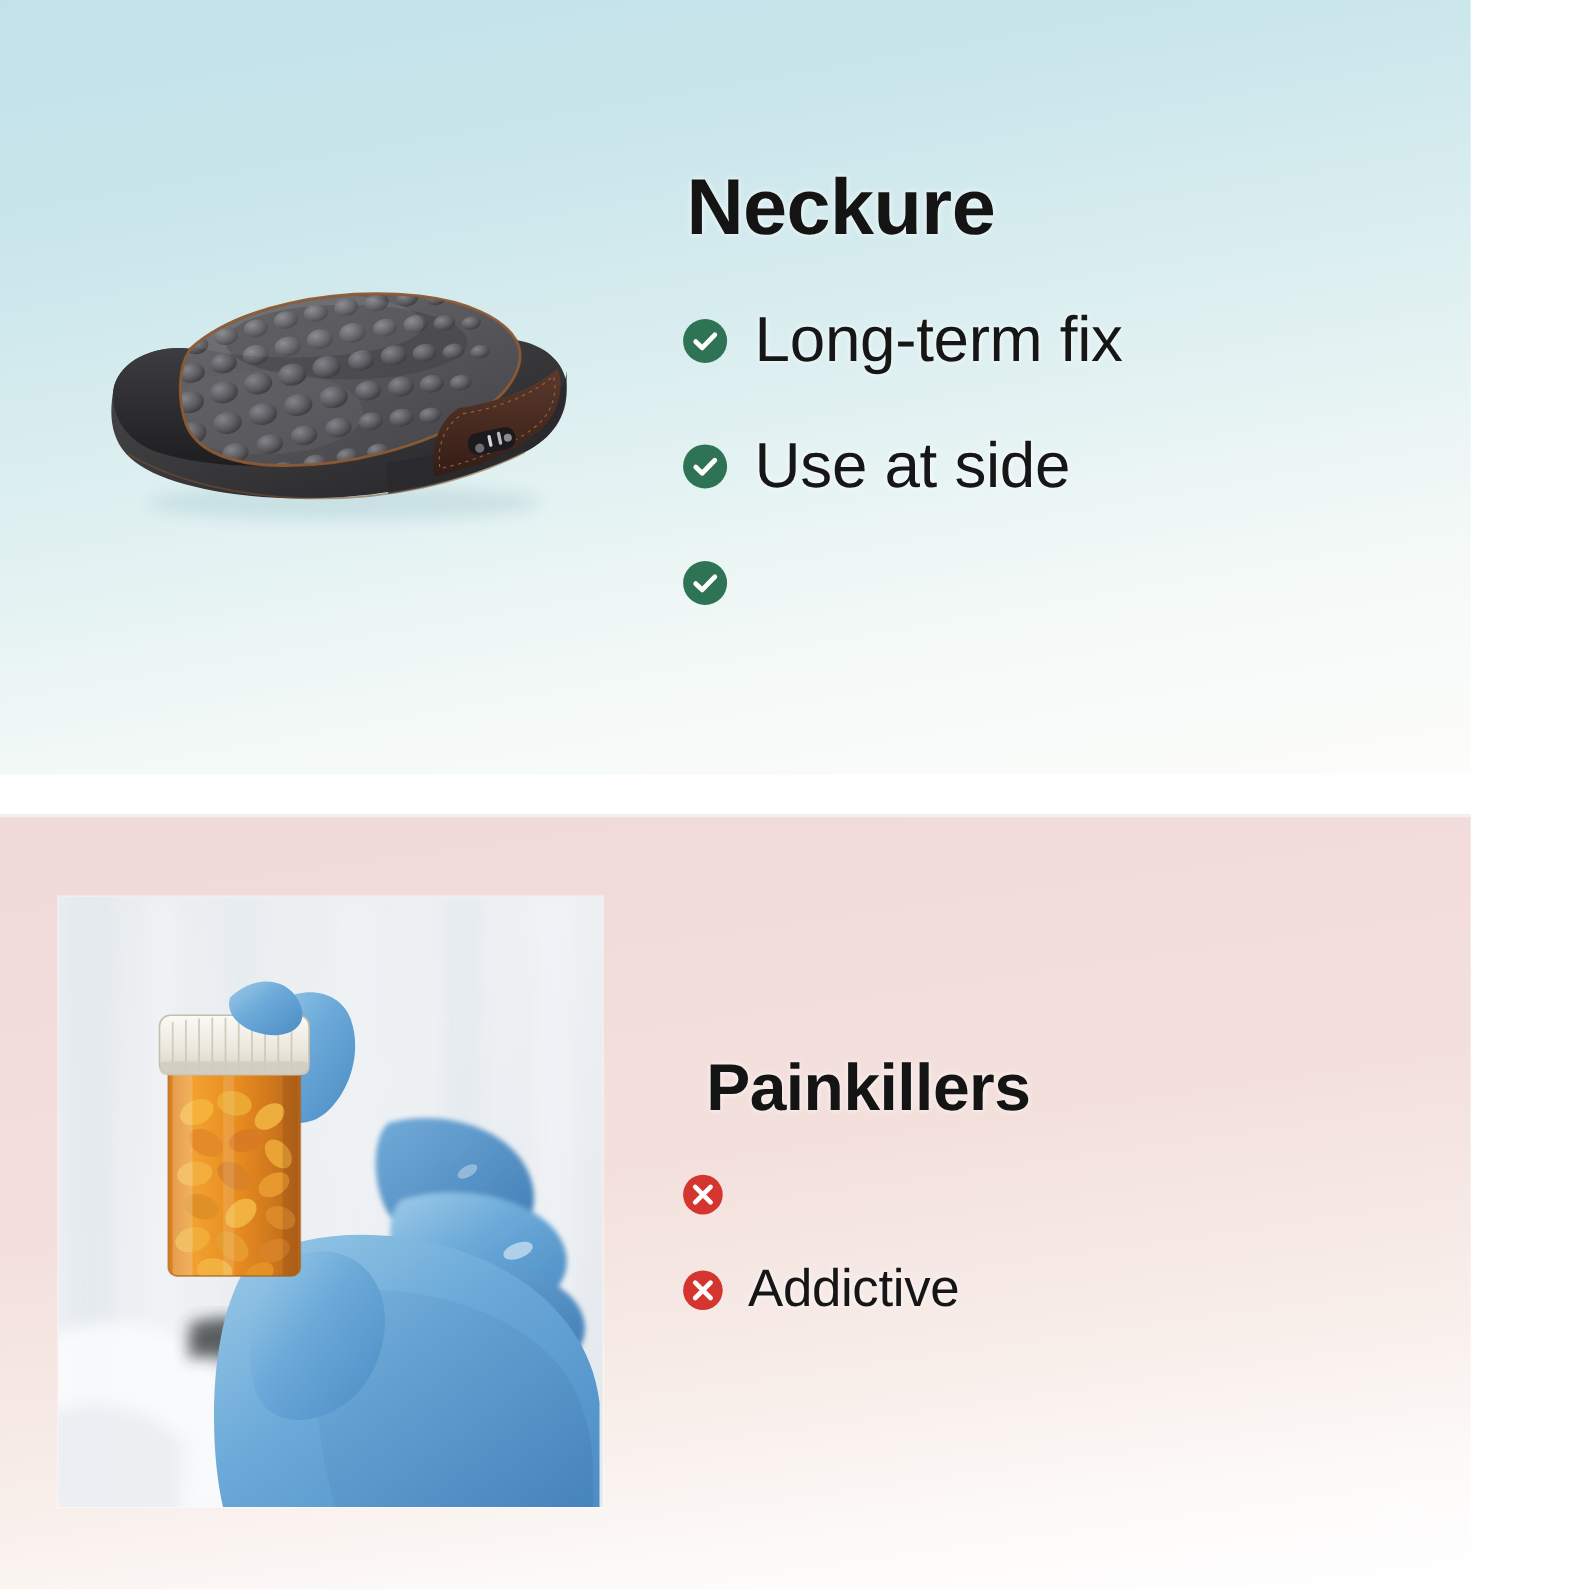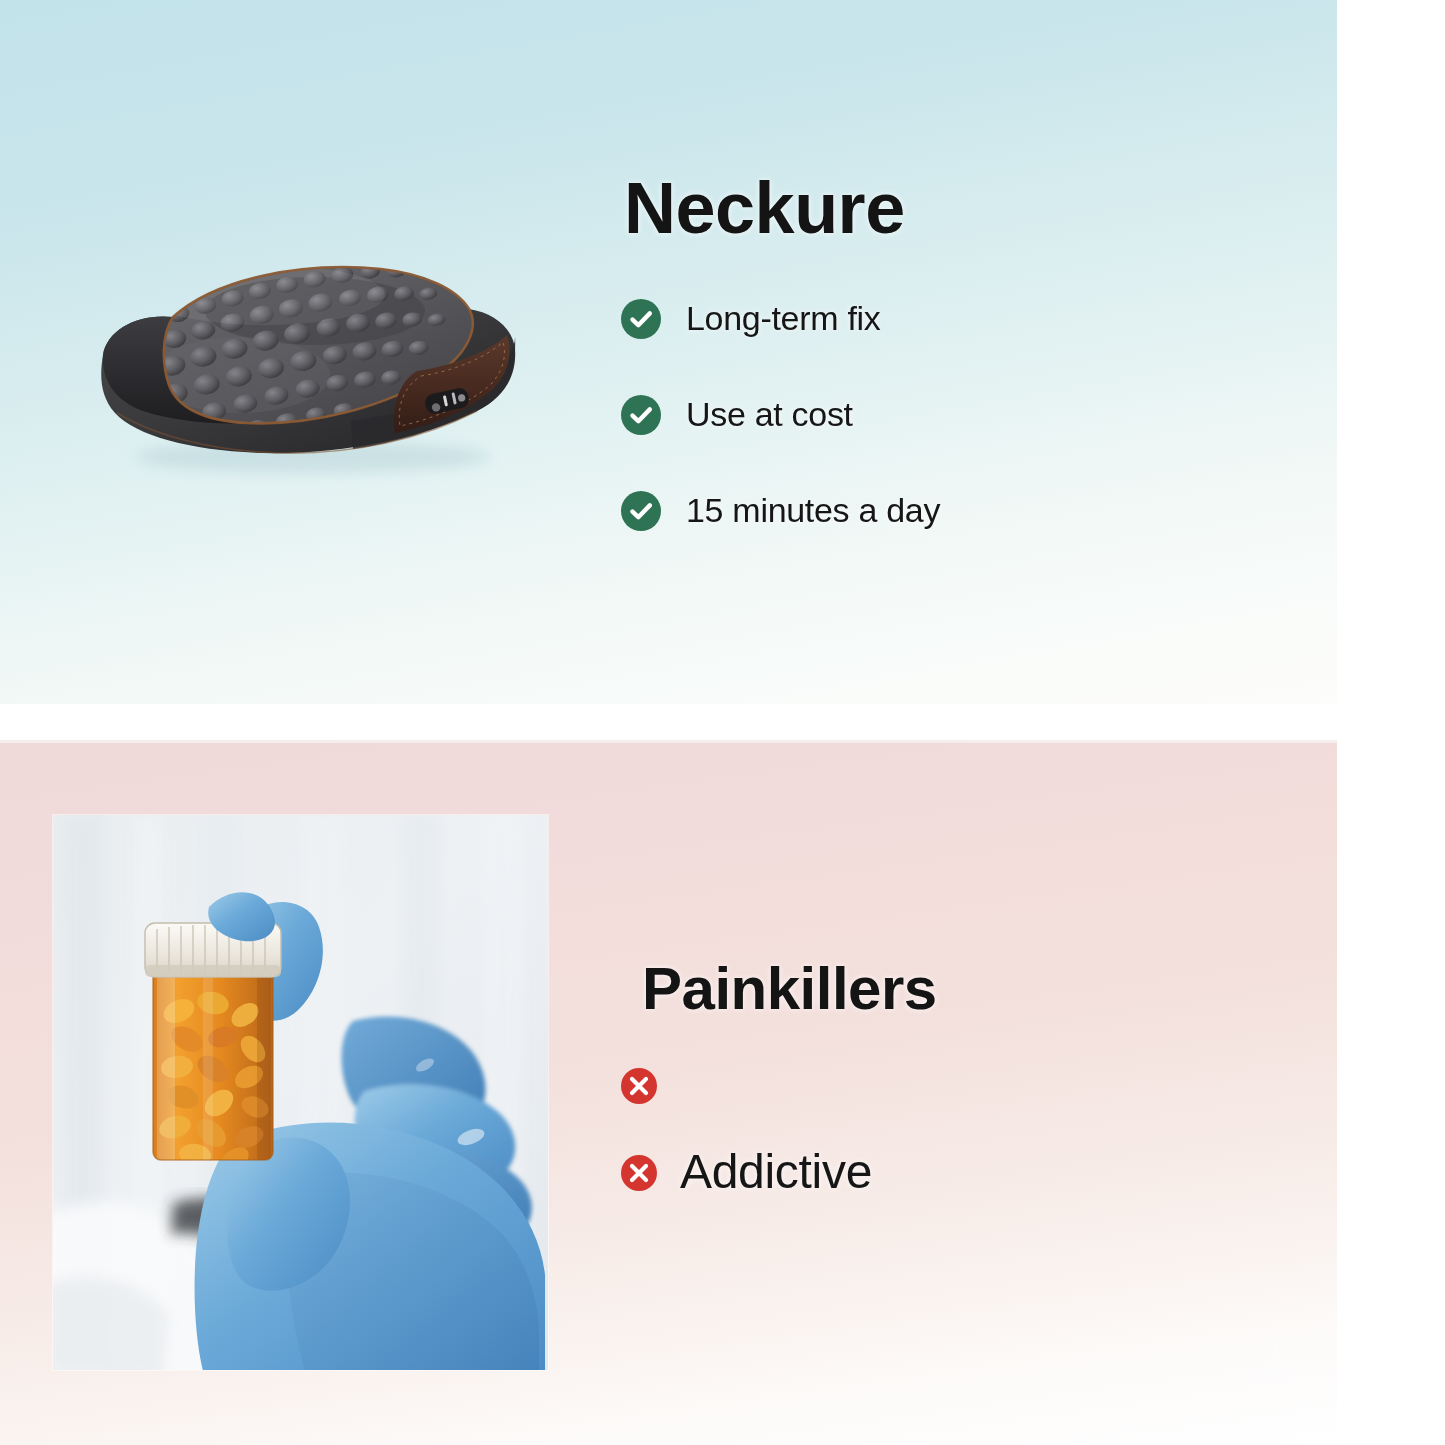--- a/index.html
+++ b/index.html
@@ -100,21 +100,21 @@
     border-radius:50%;
     display:flex; align-items:center; justify-content:center;
     position:relative;
   }
   .badge svg{ width:42px; height:42px; display:block; }
   .list-bottom .badge{ width:38px; height:38px; }
   .list-bottom .badge svg{ width:38px; height:38px; }
 
   .feature-label{
     font-family:"Liberation Sans", sans-serif;
-    font-size:34px;
+    font-size:58px;
     line-height:1.05;
     color:#161616;
     letter-spacing:-0.3px;
     text-shadow:0 0 6px rgba(255,255,255,.8);
     white-space:nowrap;
   }
   .list-bottom .feature-label{ font-size:48px; }
 
   
   .watermark{
@@ -303,31 +303,30 @@
           <span class="feature-label">Long-term fix</span>
         </li>
 
         <li class="feature-item">
           <span class="badge">
             <svg viewBox="0 0 42 42" xmlns="http://www.w3.org/2000/svg" aria-hidden="true">
               <circle cx="21" cy="21" r="20" fill="#2f7355"></circle>
               <path d="M12.5 21.6 L18.3 27.2 L29.8 15.4" fill="none" stroke="#ffffff" stroke-width="4.4" stroke-linecap="round" stroke-linejoin="round"></path>
             </svg>
           </span>
-          <span class="feature-label">Use at cost</span>
+          <span class="feature-label">Use at side</span>
         </li>
 
         <li class="feature-item">
           <span class="badge">
             <svg viewBox="0 0 42 42" xmlns="http://www.w3.org/2000/svg" aria-hidden="true">
               <circle cx="21" cy="21" r="20" fill="#2f7355"></circle>
               <path d="M12.5 21.6 L18.3 27.2 L29.8 15.4" fill="none" stroke="#ffffff" stroke-width="4.4" stroke-linecap="round" stroke-linejoin="round"></path>
             </svg>
           </span>
-          <span class="feature-label">15 minutes a day</span>
         </li>
 
 
       </ul>
     </div>
   </section>
 
   <section class="panel panel-bottom">
 
     <div class="media-col">

